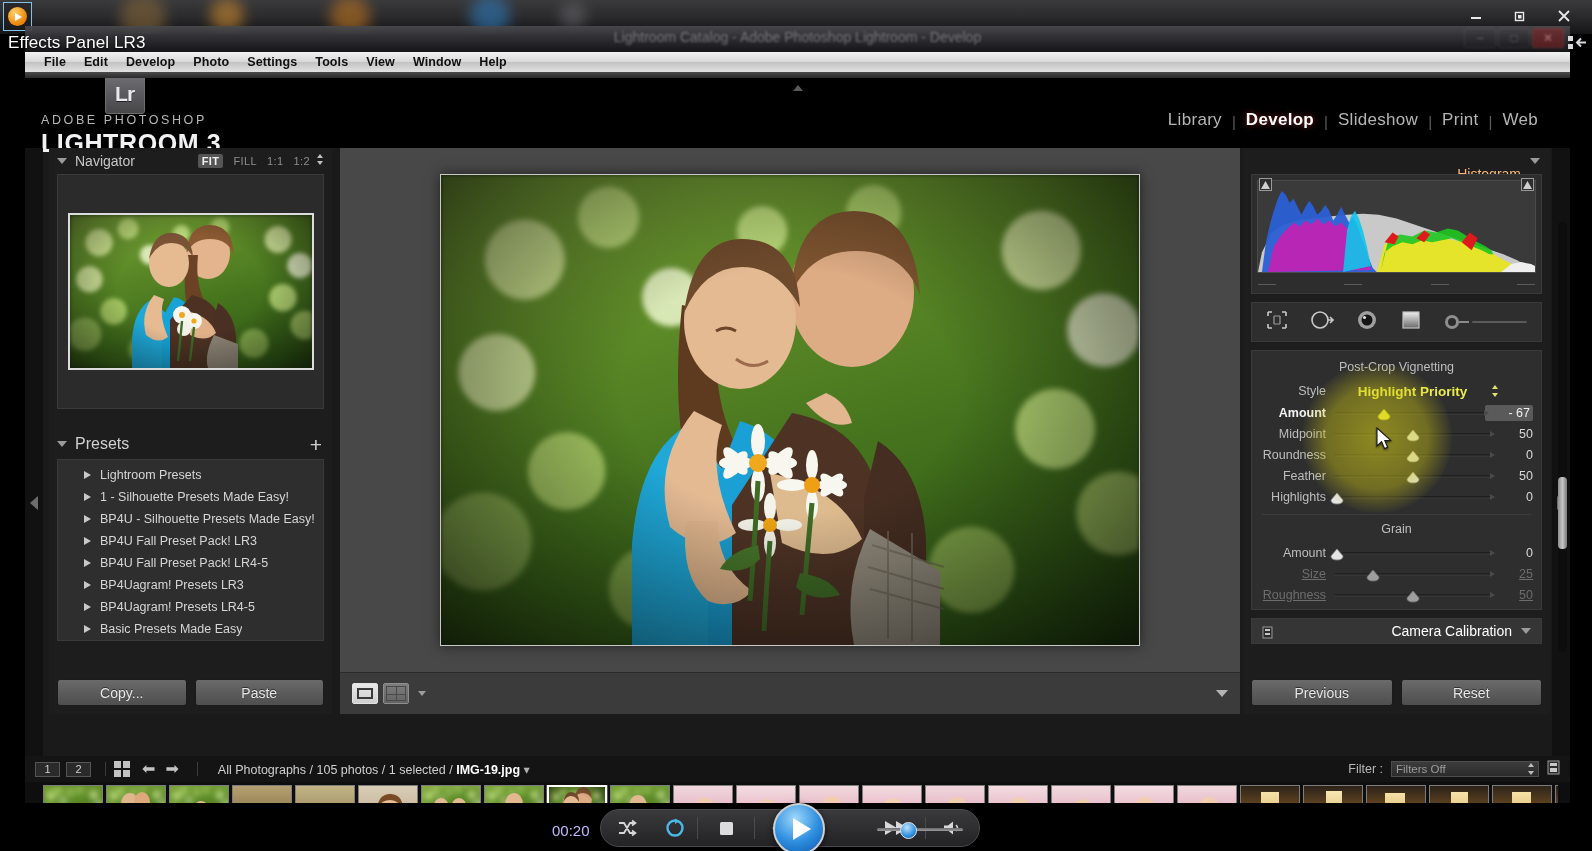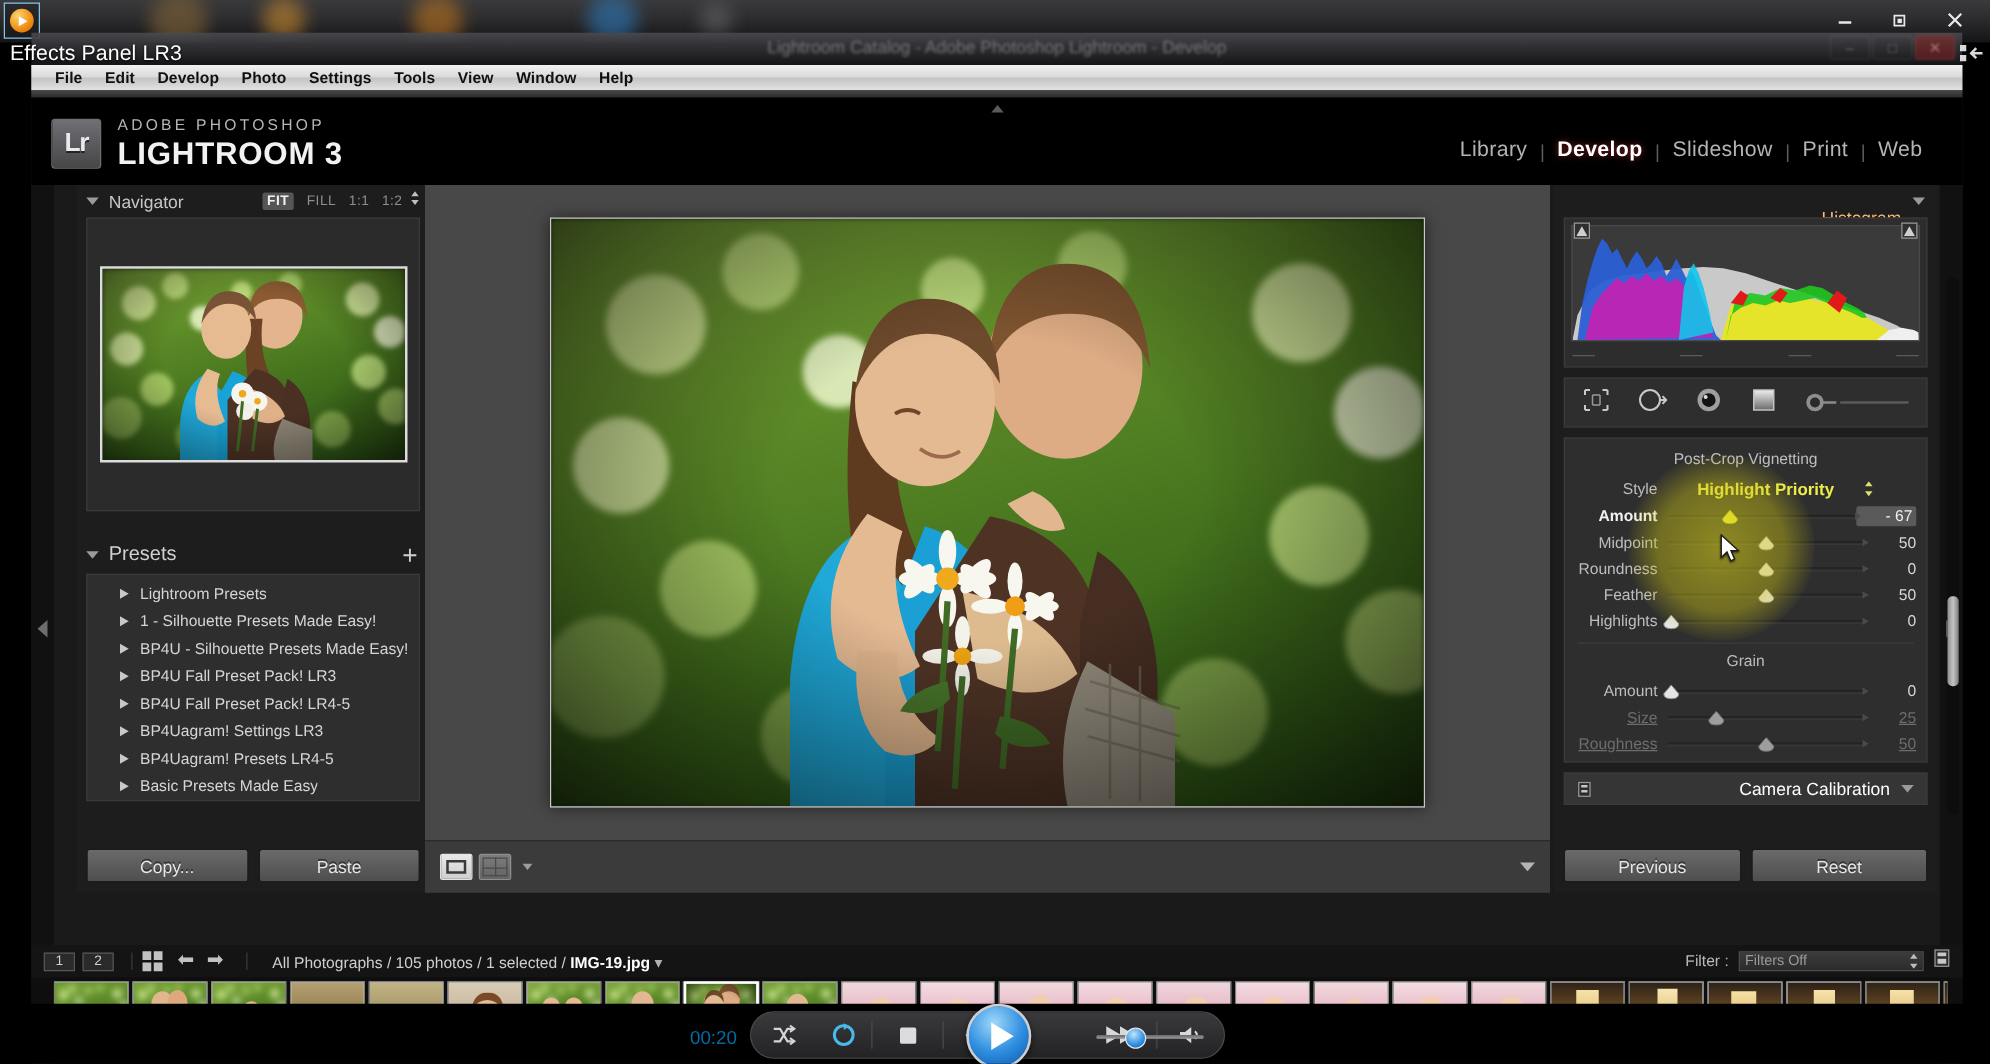--- a/index.html
+++ b/index.html
@@ -75,37 +75,37 @@
   
   .lr { position:absolute; left:25px; top:72px; width:1545px; height:710px; background:#1a1a1a; }
 
   
   .lr-top { position:absolute; left:0; top:0; width:100%; height:76px; background:#000;
             display:flex; align-items:center; }
   .lr-topline { position:absolute; left:0; top:0; width:100%; height:6px;
                 background:linear-gradient(180deg,#4c4c4c,#2a2a2a); }
   .lr-handle { position:absolute; left:50%; top:6px; transform:translateX(-50%);
                width:26px; height:9px; }
-  .identity { display:flex; align-items:center; margin-left:16px; margin-top:10px; }
+  .identity { display:flex; align-items:center; margin-left:3px; margin-top:10px;flex-direction:column; }
   .lr-badge { width:40px; height:40px; border:1px solid #6e6e6e; border-radius:3px;
               background:linear-gradient(180deg,#6f6f74,#474749);
               display:flex; align-items:center; justify-content:center;
               color:#e9e9ee; font-size:21px; font-weight:700; letter-spacing:-1px;
               text-shadow:0 1px 0 #222; }
   .lr-words { margin-left:13px; line-height:1; }
   .lr-w1 { color:#b6b6b8; font-size:12.5px; letter-spacing:2.6px; }
   .lr-w2 { color:#f2f2f4; font-size:25px; letter-spacing:.6px; font-weight:700; margin-top:4px; }
 
   .modules { position:absolute; right:22px; top:38px; display:flex; align-items:flex-end; gap:0; }
   .mod { color:#b4b4b6; font-size:17px; padding:0 10px; letter-spacing:.3px; }
   .mod.active { color:#ffffff; font-weight:700; text-shadow:0 0 6px rgba(255,60,60,.55); }
   .mod-sep { color:#5e5e60; font-size:15px; }
 
   
-  .left-col { position:absolute; left:36px; top:76px; width:283px; bottom:68px; background:#1d1d1d; }
+  .left-col { position:absolute; left:24px; top:76px; width:283px; bottom:68px; background:#1d1d1d; }
   .center-col { position:absolute; left:315px; right:330px; top:76px; bottom:68px; background:#484848; }
   .right-col { position:absolute; right:20px; top:76px; width:307px; bottom:68px; background:#1d1d1d; }
 
   
   .col-arrow { position:absolute; width:18px; height:710px; top:76px; background:#111; }
   .arrow-glyph { position:absolute; top:50%; left:50%; transform:translate(-50%,-50%);
                  width:0;height:0;border-top:7px solid transparent;border-bottom:7px solid transparent; }
 
   
   .nav-head { height:26px; display:flex; align-items:center; padding:0 8px; }
@@ -233,21 +233,21 @@
   .fs-th.sel { border:2px solid #ffffff; box-shadow:0 0 0 1px #555; }
   .fs-side { position:absolute; top:22px; width:0;height:0;
              border-top:7px solid transparent;border-bottom:7px solid transparent; }
 
   
   .fs-progress { position:absolute; left:10px; bottom:16px; width:435px; height:5px; background:#1b6fd8; z-index:20; }
   .fs-prog-track { position:absolute; left:10px; right:10px; bottom:16px; height:5px; background:#141414; }
 
   
   .vbar { position:absolute; left:0; bottom:0; width:1592px; height:48px; background:#000; z-index:30; }
-  .vtime { position:absolute; left:552px; bottom:12px; color:#0369a1; font-size:15px; }
+  .vtime { position:absolute; left:552px; bottom:12px; color:#c4b5fd; font-size:15px; }
   .vctrls { position:absolute; left:600px; bottom:4px; width:380px; height:38px;
             border-radius:19px; background:linear-gradient(180deg,#3a3a3c,#232325);
             border:1px solid #4b4b4d; display:flex; align-items:center; }
   .vbtn { display:flex; align-items:center; justify-content:center; color:#d8d8da; }
   .vdiv { width:1px; height:22px; background:#4a4a4c; }
   .play-big { position:absolute; left:172px; top:-7px; width:52px; height:52px; border-radius:50%;
               background:radial-gradient(circle at 42% 28%,#9fd8fb,#2f8fe0 52%,#0c56a8);
               border:2px solid #cfcfd2; display:flex; align-items:center; justify-content:center;
               box-shadow:0 2px 6px rgba(0,0,0,.6); }
   .play-tri { width:0;height:0;border-left:18px solid #fff;border-top:11px solid transparent;
@@ -463,21 +463,21 @@
         <div class="preset-row">
           <div class="preset-tri"></div>
           <div class="preset-label">BP4U Fall Preset Pack! LR3</div>
         </div>
         <div class="preset-row">
           <div class="preset-tri"></div>
           <div class="preset-label">BP4U Fall Preset Pack! LR4-5</div>
         </div>
         <div class="preset-row">
           <div class="preset-tri"></div>
-          <div class="preset-label">BP4Uagram! Settings LR3</div>
+          <div class="preset-label">BP4Uagram! Presets LR3</div>
         </div>
         <div class="preset-row">
           <div class="preset-tri"></div>
           <div class="preset-label">BP4Uagram! Presets LR4-5</div>
         </div>
         <div class="preset-row">
           <div class="preset-tri"></div>
           <div class="preset-label">Basic Presets Made Easy</div>
         </div>
       </div>

